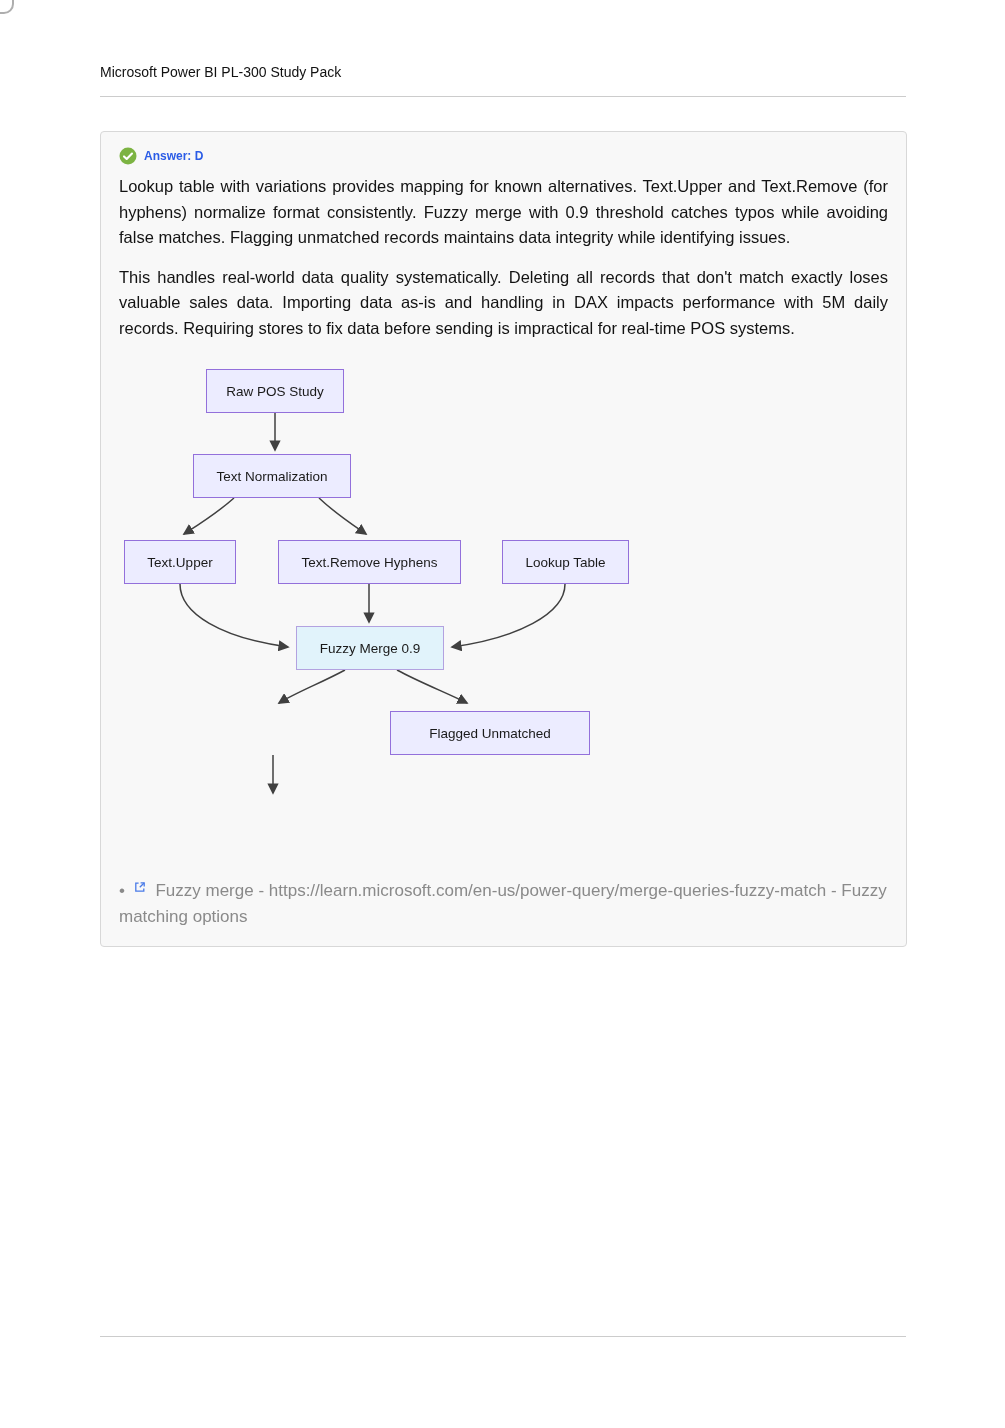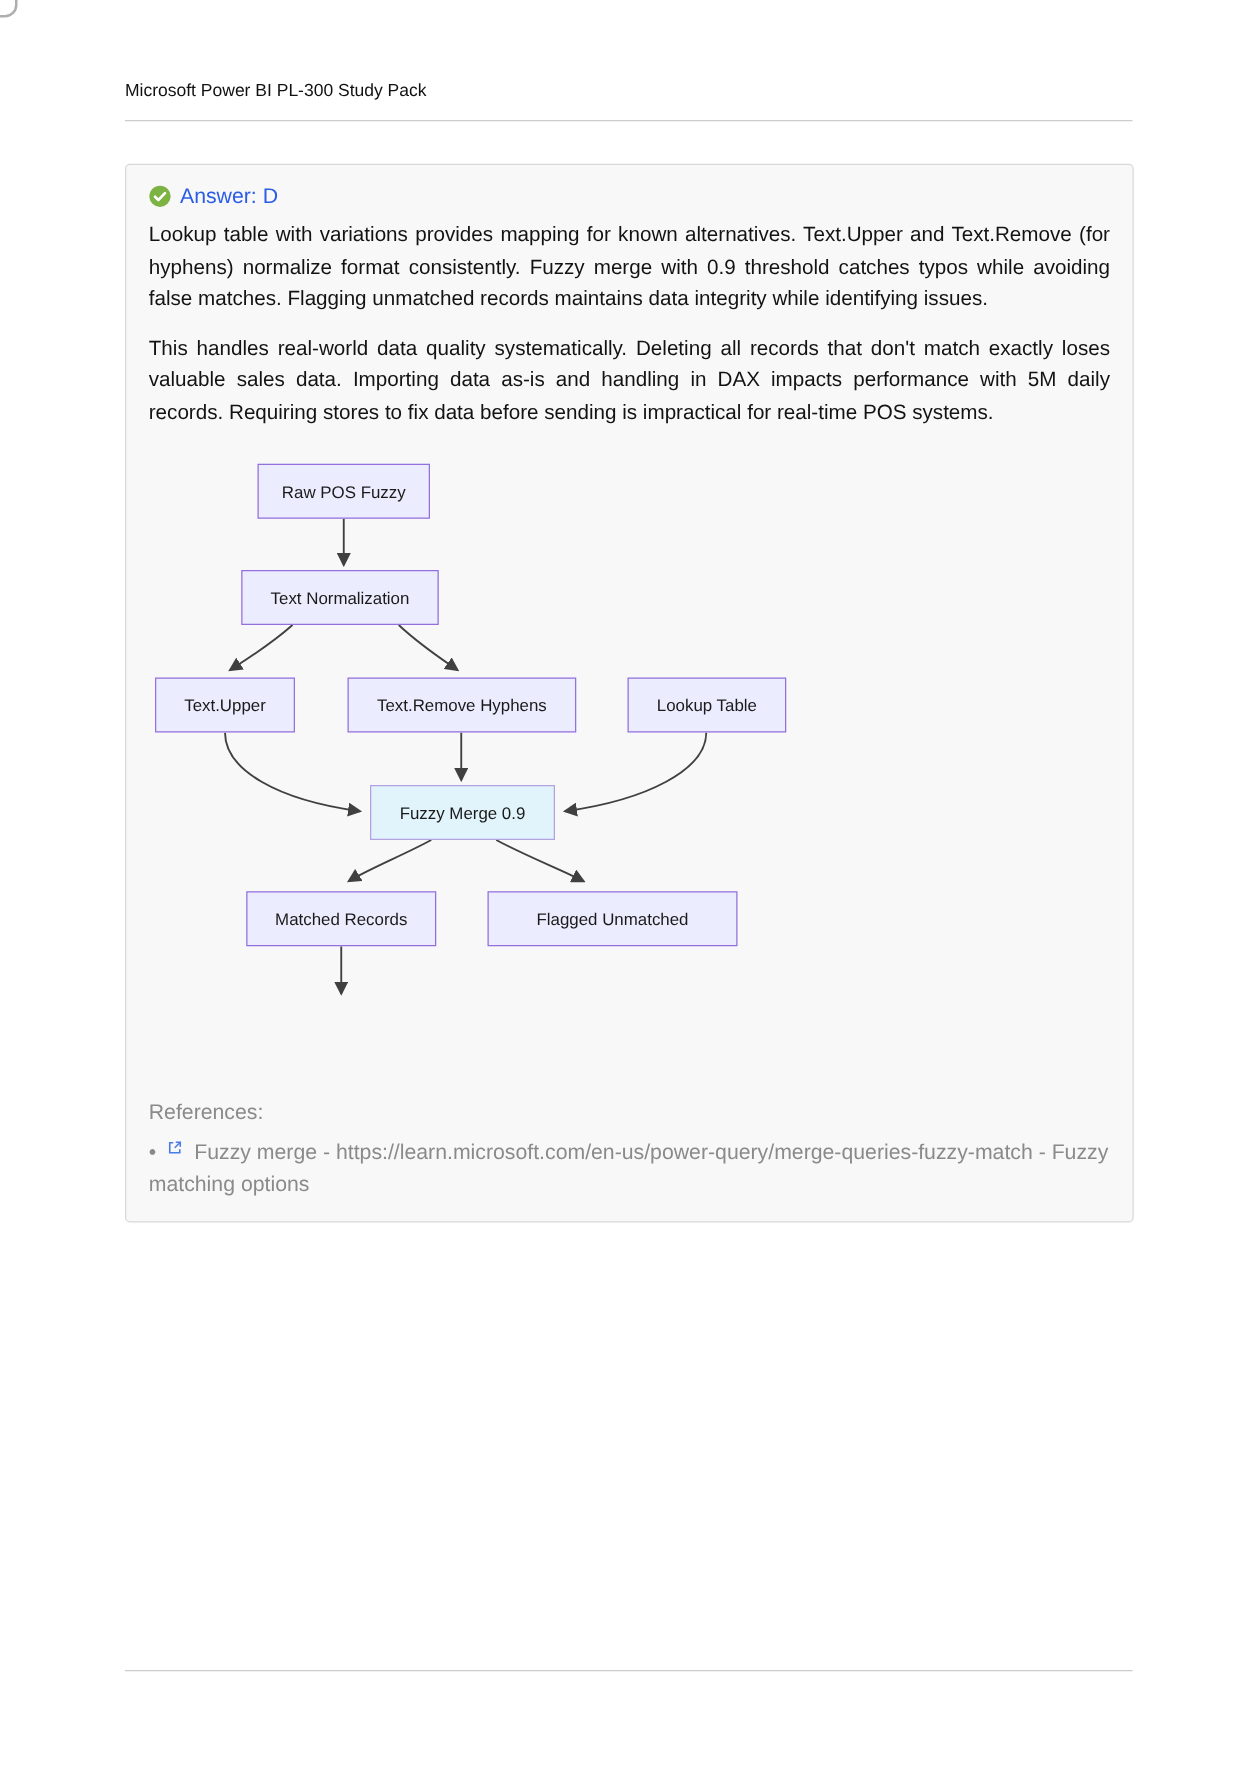--- a/index.html
+++ b/index.html
@@ -39,21 +39,21 @@
     background:#f8f8f8;
     border:1px solid #d8d8d8;
     border-radius:4px;
     padding:13px 18px 16px 18px;
   }
   .answer-heading {
     display:flex; align-items:center; gap:7px;
     margin-top:2px;
   }
   .answer-label {
-    font-size:17px; font-weight:normal; color:#2b5ce6;
+    font-size:12px; font-weight:bold; color:#2b5ce6;
   }
   .check-icon { display:inline-flex; }
   .body-text {
     margin-top:9px;
     font-size:16.5px; line-height:25.5px;
     text-align:justify; color:#131313;
   }
   .body-text + .body-text { margin-top:14px; }
   .diagram {
     position:relative;
@@ -122,32 +122,30 @@
           <path d="M200,136 C217,152 234,163 247,172" marker-end="url(#arr)"></path>
           <path d="M61,222 C61,252 103,276 169,285" marker-end="url(#arr)"></path>
           <path d="M250,222 L250,260" marker-end="url(#arr)"></path>
           <path d="M446,222 C446,252 398,276 333,285" marker-end="url(#arr)"></path>
           <path d="M226,308 C204,320 176,331 160,341" marker-end="url(#arr)"></path>
           <path d="M278,308 C300,320 328,331 348,341" marker-end="url(#arr)"></path>
           <path d="M154,393 L154,431" marker-end="url(#arr)"></path>
         </g>
       </svg>
 
-      <div class="node" style="left:87px;  top:7px;   width:138px; height:44px;">Raw POS Fuzzy</div>
+      <div class="node" style="left:87px;  top:7px;   width:138px; height:44px;">Raw POS Study</div>
       <div class="node" style="left:74px;  top:92px;  width:158px; height:44px;">Text Normalization</div>
       <div class="node" style="left:5px;   top:178px; width:112px; height:44px;">Text.Upper</div>
       <div class="node" style="left:159px; top:178px; width:183px; height:44px;">Text.Remove Hyphens</div>
       <div class="node" style="left:383px; top:178px; width:127px; height:44px;">Lookup Table</div>
       <div class="node hl" style="left:177px; top:264px; width:148px; height:44px;">Fuzzy Merge 0.9</div>
-      <div class="node" style="left:78px;  top:349px; width:152px; height:44px;">Matched Records</div>
       <div class="node" style="left:271px; top:349px; width:200px; height:44px;">Flagged Unmatched</div>
     </div>
 
     <div class="references">
-      <div class="ref-heading">References:</div>
 
 
       <p class="ref-item">
         <span class="bullet">•</span>
         <span class="ext-icon">
           <svg width="12" height="12" viewBox="0 0 12 12">
             <path d="M4.6 2.2 H1.8 V10.2 H9.8 V7.4" stroke="#4a7be8" stroke-width="1.3" fill="none"></path>
             <path d="M6.6 1.8 H10.2 V5.4" stroke="#4a7be8" stroke-width="1.3" fill="none"></path>
             <path d="M10 2 L5.8 6.2" stroke="#4a7be8" stroke-width="1.3" fill="none"></path>
           </svg>

